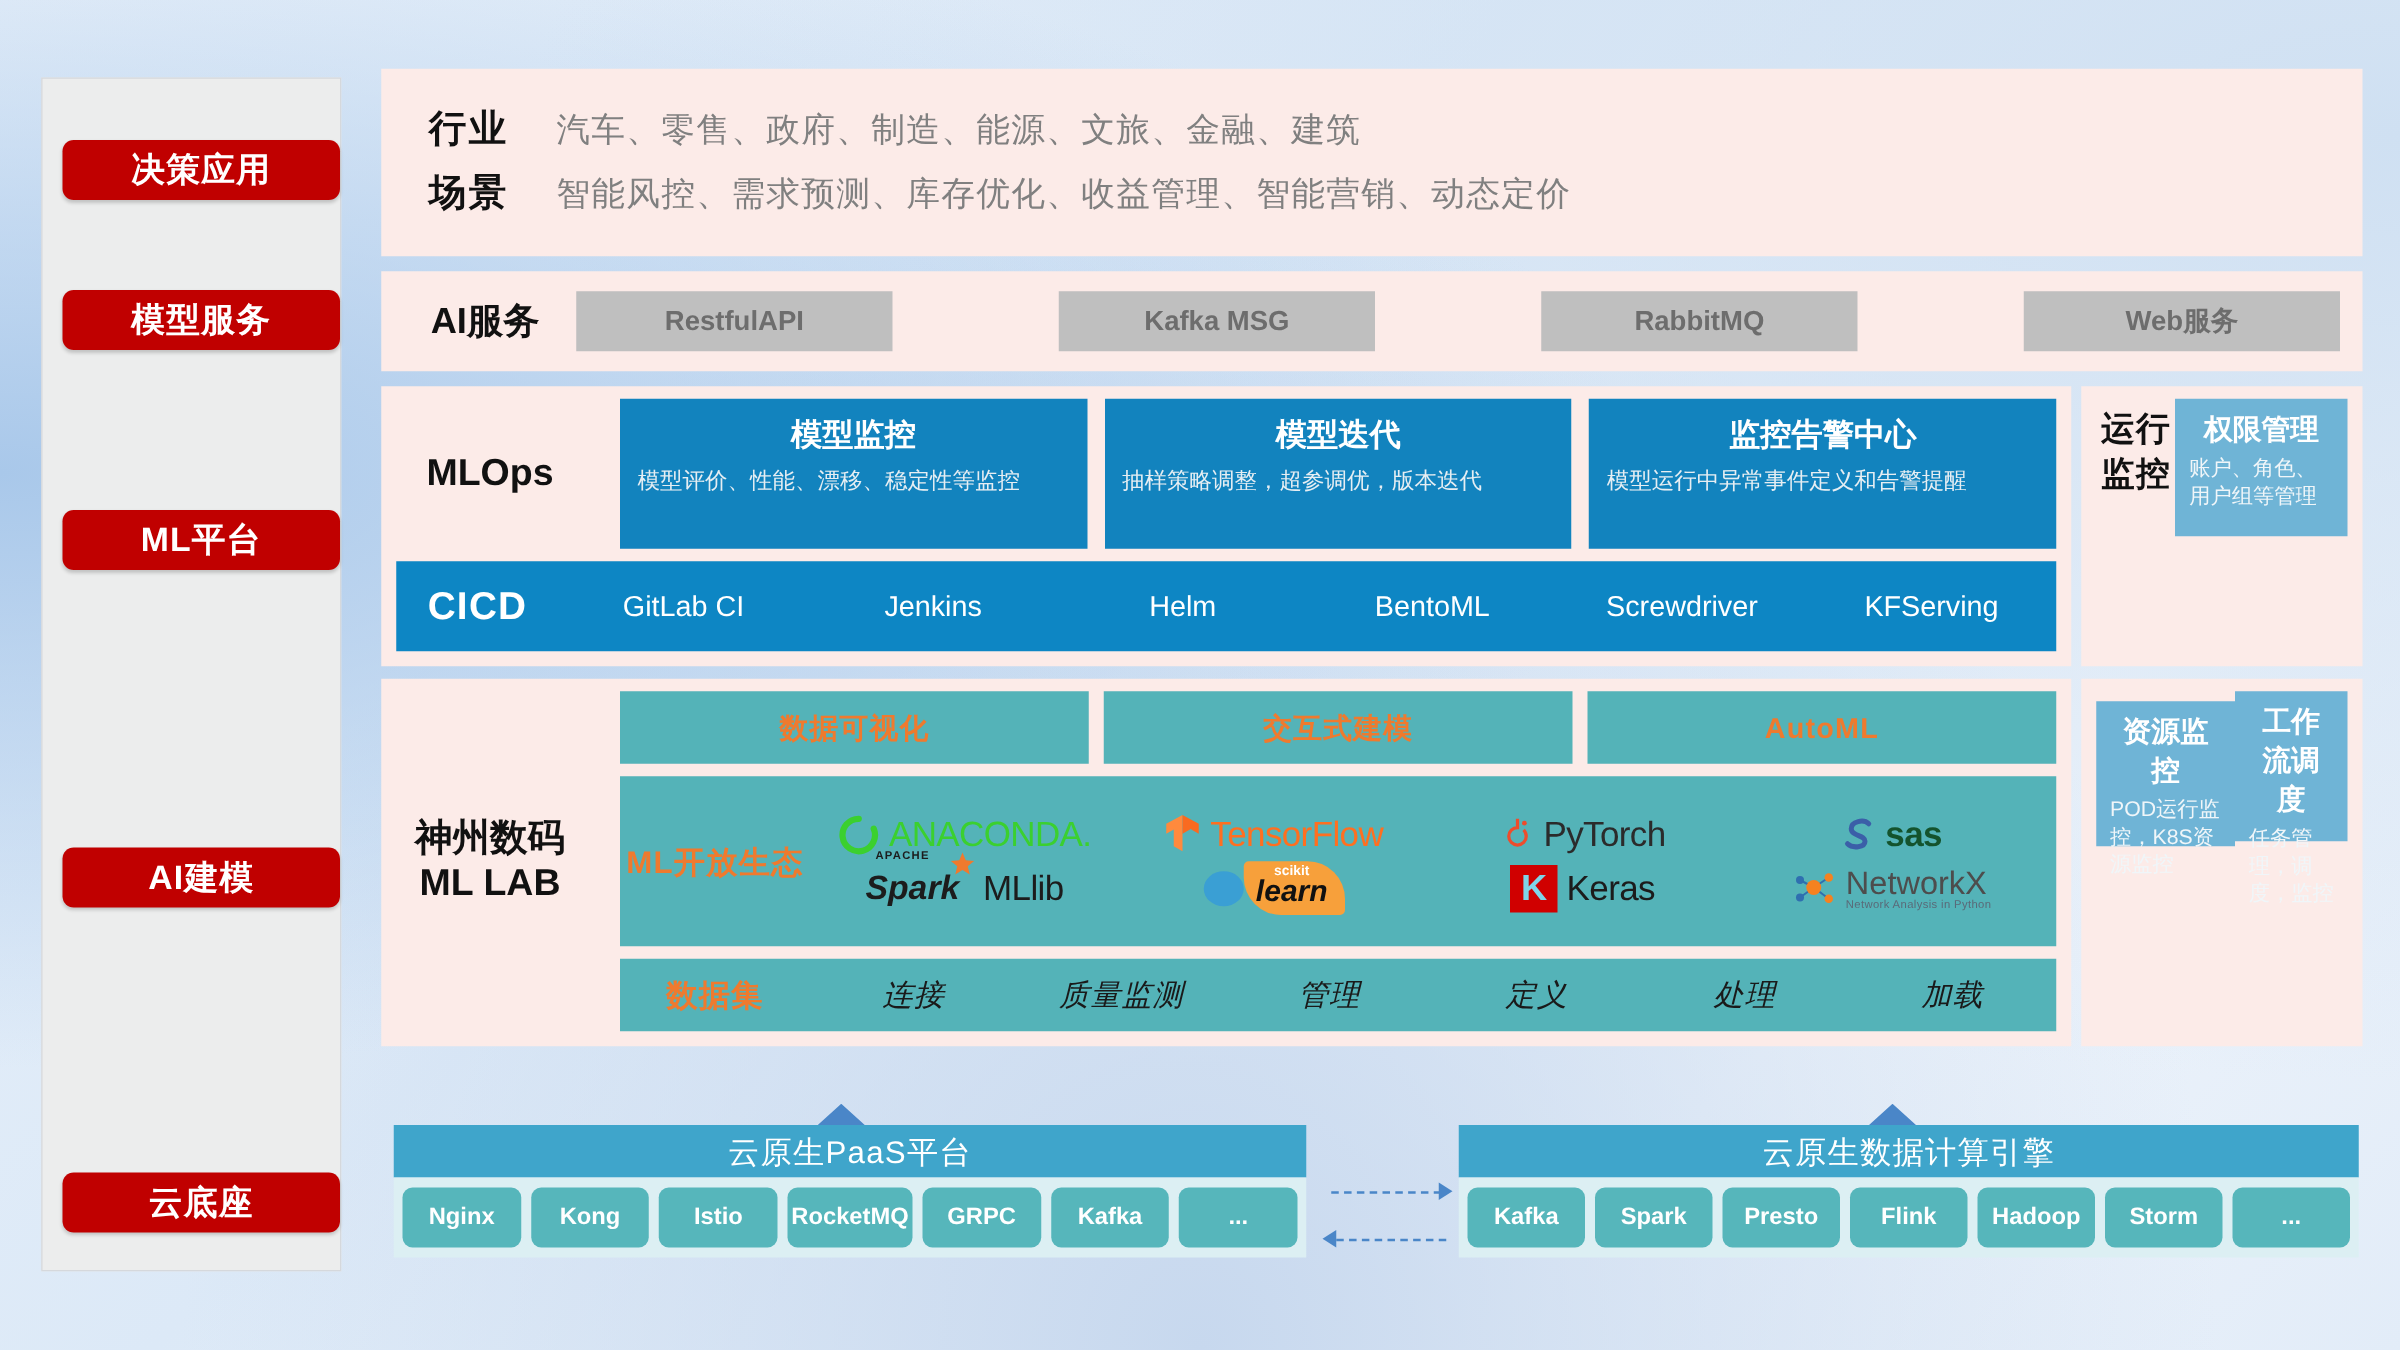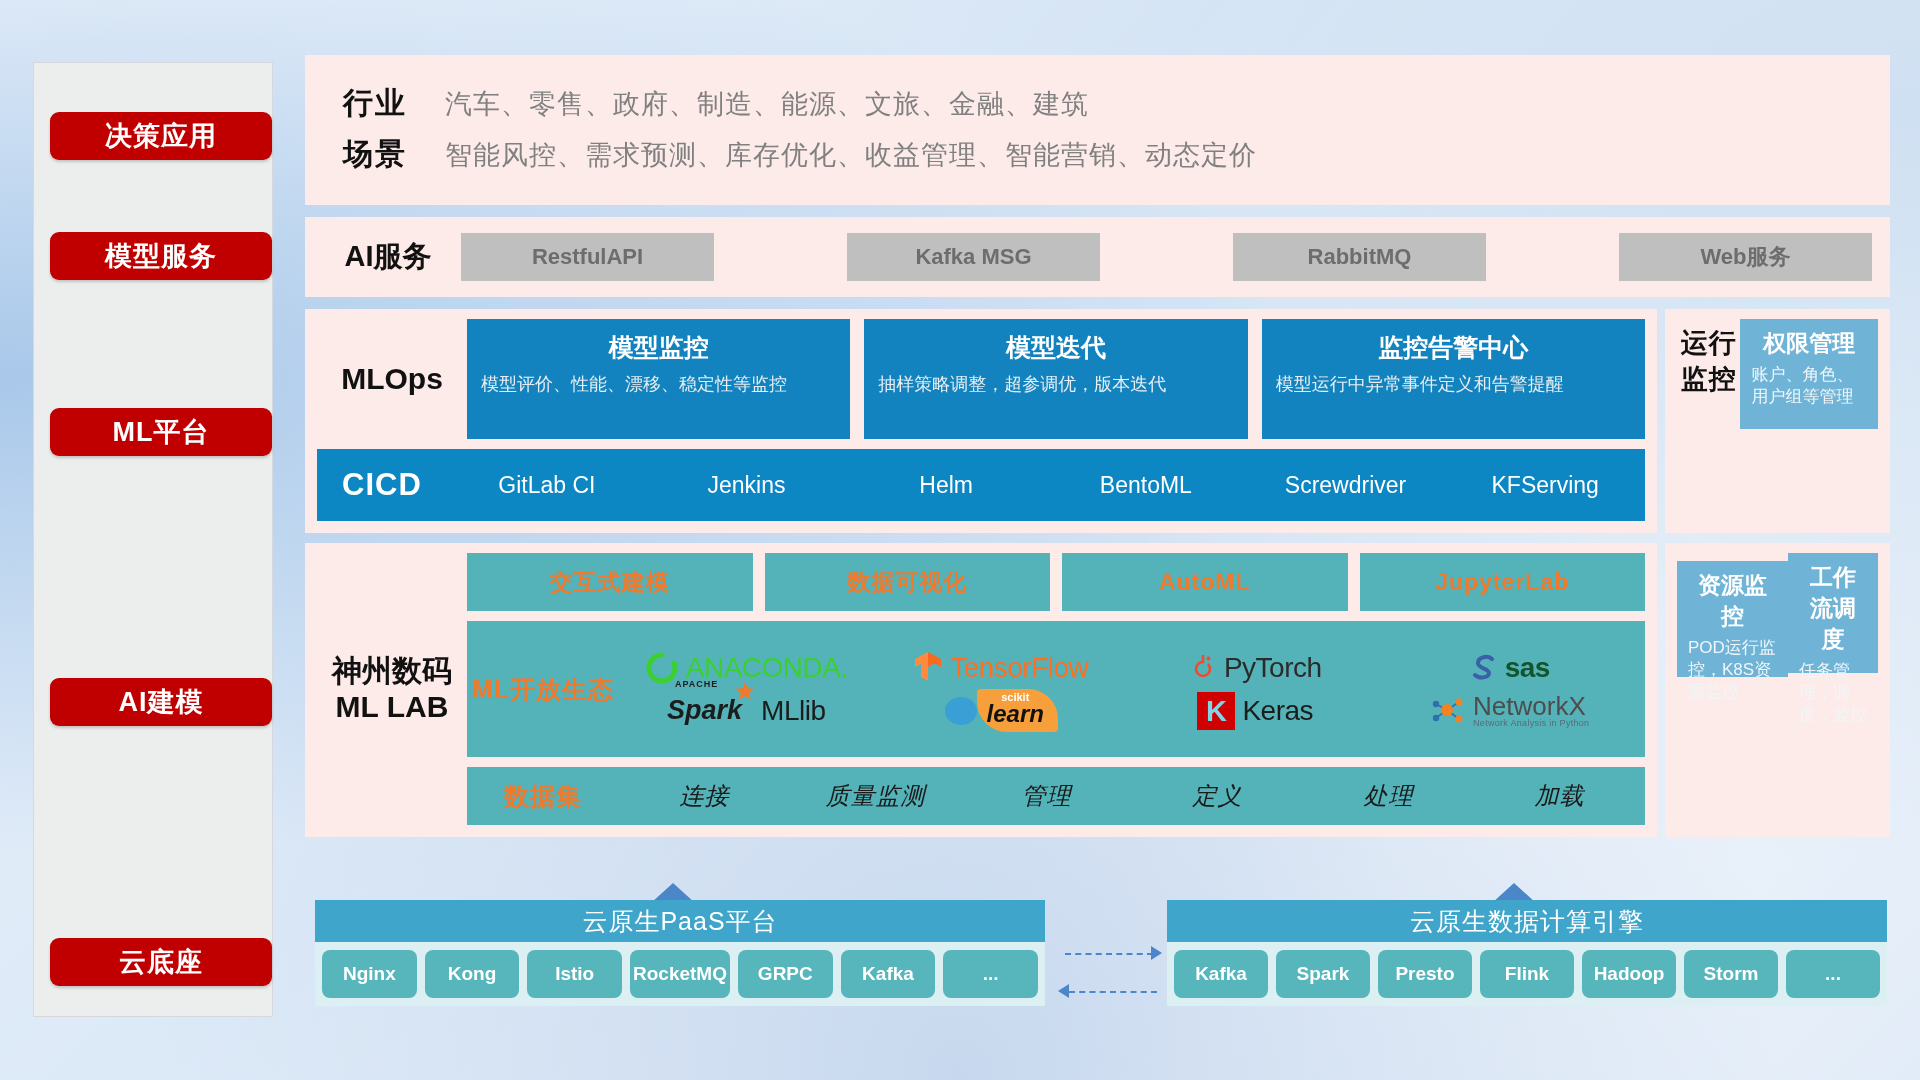--- a/index.html
+++ b/index.html
@@ -61,21 +61,21 @@
   .row-right{
     width:225px;background:#fcebe8;box-sizing:border-box;
     padding:10px 12px;display:flex;flex-direction:row;
   }
 
   .lane{display:flex;align-items:stretch;}
   .lane-label{
     width:150px;min-width:150px;display:flex;align-items:center;justify-content:center;
     font-size:30px;font-weight:bold;color:#111;text-align:center;line-height:1.2;
   }
-  .lane-body{flex:1;}
+  .lane-body{flex:1;margin-left:29px;}
 
   .mlops-cards{display:flex;gap:14px;}
   .mlops-card{
     flex:1;background:#1283be;padding:12px 14px 14px 14px;box-sizing:border-box;
     height:120px;
   }
   .mlops-card .t{
     text-align:center;color:#fff;font-size:25px;font-weight:bold;margin-bottom:8px;
   }
   .mlops-card .d{color:#e6eef3;font-size:18px;line-height:1.35;}
@@ -257,24 +257,23 @@
         <div class="lane">
           <div class="lane-label">
             <span>
               <span>神州数码</span><br>
               <span>ML LAB</span>
             </span>
           </div>
           <div class="lane-body">
 
             <div class="lab-top">
+              <div class="lab-chip">数据可视化</div>
               <div class="lab-chip">交互式建模</div>
-              <div class="lab-chip">数据可视化</div>
               <div class="lab-chip">AutoML</div>
-              <div class="lab-chip">JupyterLab</div>
             </div>
 
             <div class="eco">
               <div class="head">ML开放生态</div>
               <div class="logos">
 
                 <div class="logo">
                   <svg width="34" height="34" viewBox="0 0 34 34">
                     <path d="M17 4a13 13 0 1 0 12 8" fill="none" stroke="#3bd02f" stroke-width="5" stroke-linecap="round"></path>
                   </svg>

